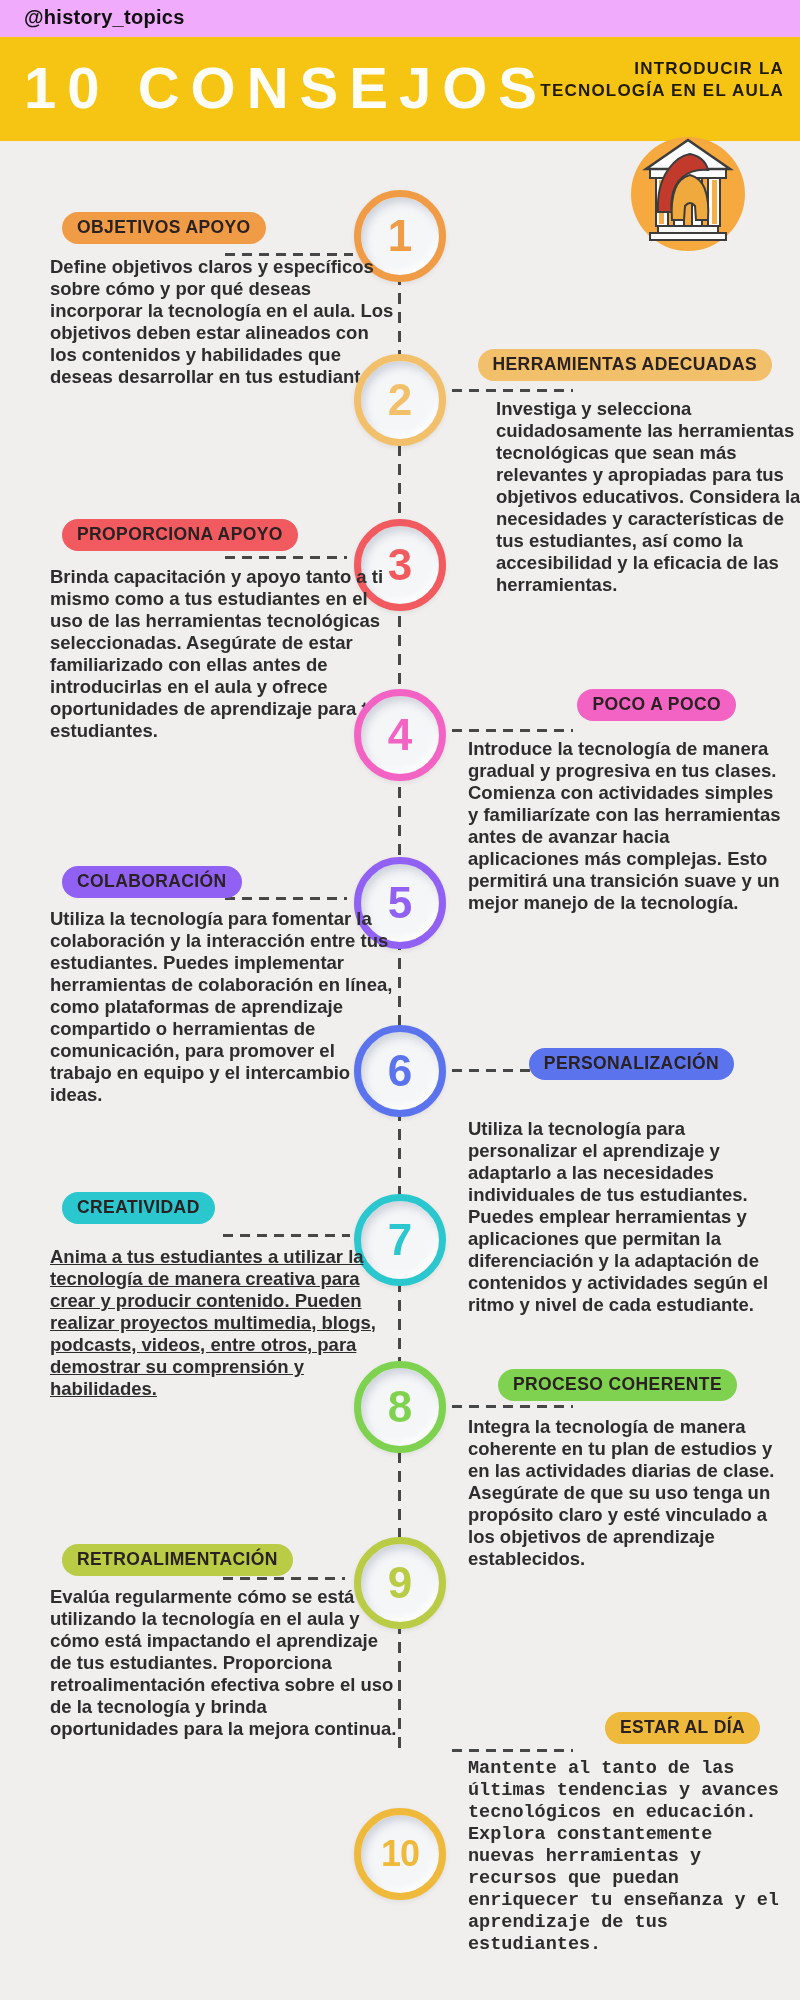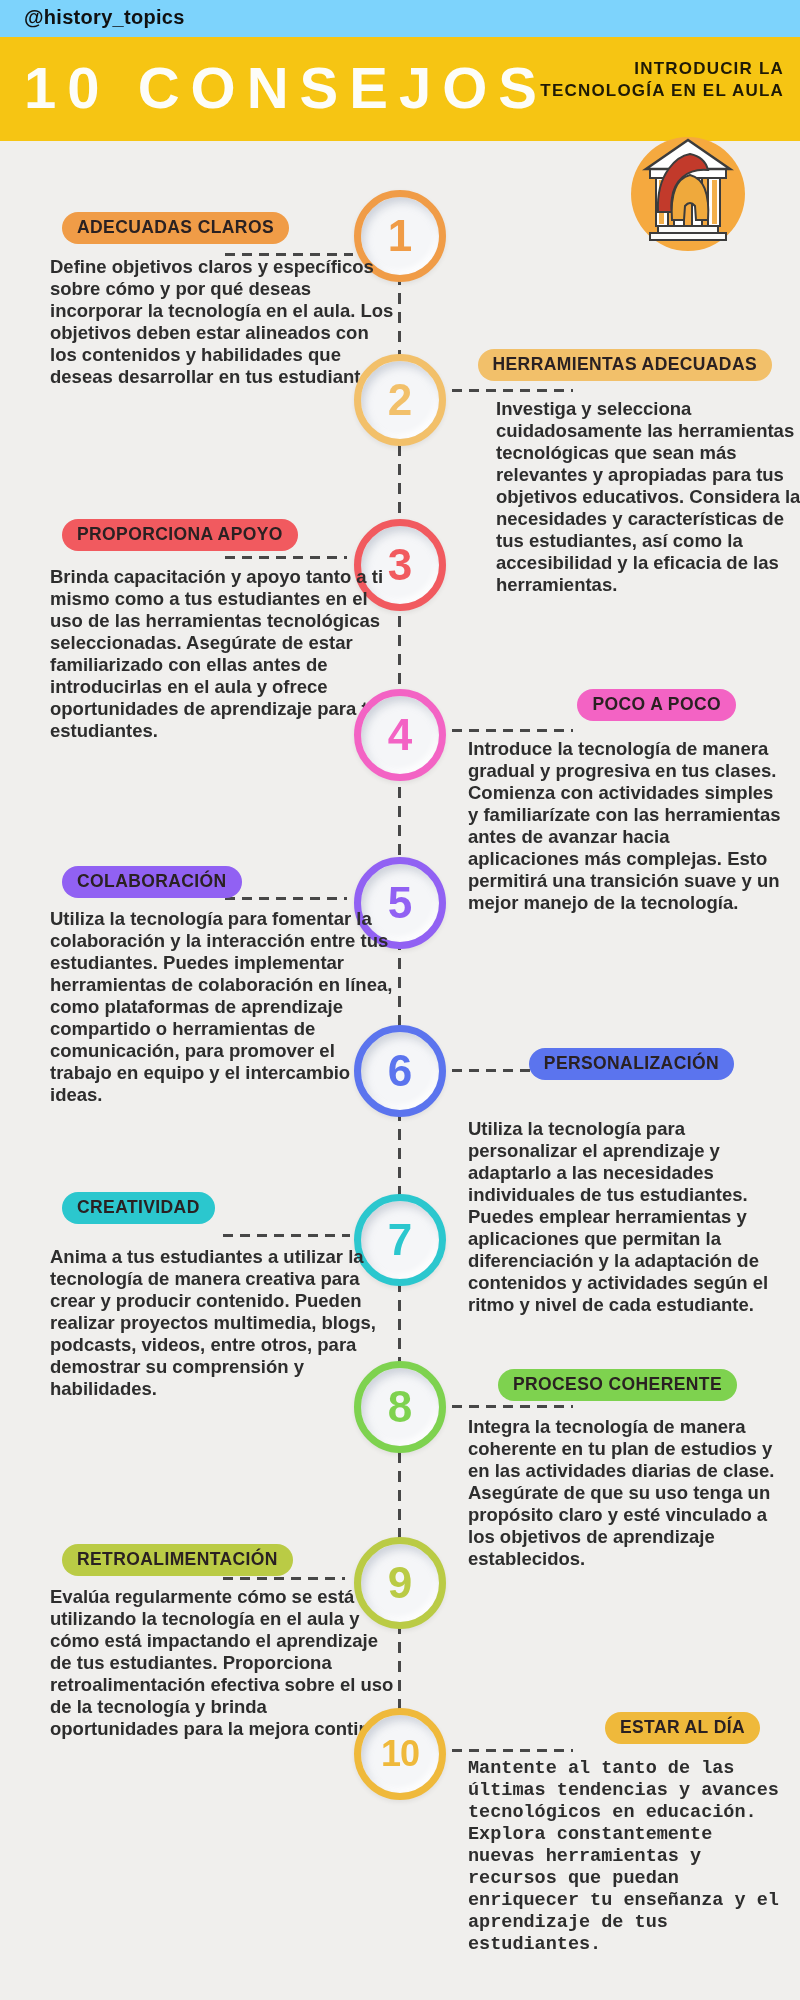--- a/index.html
+++ b/index.html
@@ -1,21 +1,21 @@
 <!DOCTYPE html>
 <html style="--background: #F0EFED; --band: #F6C513; --dash: #474747;"><head>
 <meta charset="utf-8">
 <style>
   html,body{margin:0;padding:0;}
   body{font-family:"Liberation Sans", sans-serif; background:#d8d8d8;}
   .canvas{position:relative; width:800px; height:2000px; margin:0 auto;
           background:var(--background,#F0EFED); overflow:hidden;}
 
   
-  .handle-bar{position:absolute; left:0; top:0; width:800px; height:37px; background:#7dd3fc;}
+  .handle-bar{position:absolute; left:0; top:0; width:800px; height:37px; background:#f0abfc;}
   .handle{position:absolute; left:24px; top:6px; font-size:20px; font-weight:bold; color:#101010; letter-spacing:.3px;}
   .band{position:absolute; left:0; top:37px; width:800px; height:104px; background:var(--band,#F6C513);}
   .title{position:absolute; left:24px; top:54px; font-size:58px; font-weight:bold;
          letter-spacing:11px; color:#FDFDF8; white-space:nowrap;}
   .subtitle{position:absolute; right:16px; top:58px; text-align:right; font-size:17px;
             font-weight:bold; color:#1F1A06; letter-spacing:1.2px; line-height:22px;}
   .logo{position:absolute; left:622px; top:120px; width:132px; height:132px;}
 
   
   .vline{position:absolute; left:398px; top:236px; width:3px; height:1518px;
@@ -33,24 +33,24 @@
         color:#2A2122; font-weight:bold; font-size:17.5px; letter-spacing:.4px; white-space:nowrap;}
   .para{position:absolute; font-size:18.5px; line-height:22px; font-weight:600; color:#2D2D2D;}
 
   
   .it0 .pill{left:62px;  top:212px;}  .it0 .conn{left:225px; top:253px; width:128px;} .it0 .circle{left:354px; top:190px;}  .it0 .para{left:50px;  top:256px; width:348px;}
   .it1 .pill{right:28px; top:349px;}  .it1 .conn{left:452px; top:389px; width:121px;} .it1 .circle{left:354px; top:354px;}  .it1 .para{left:496px; top:398px; width:315px;}
   .it2 .pill{left:62px;  top:519px;}  .it2 .conn{left:225px; top:556px; width:122px;} .it2 .circle{left:354px; top:519px;}  .it2 .para{left:50px;  top:566px; width:348px;}
   .it3 .pill{right:64px; top:689px;text-align:center;}  .it3 .conn{left:452px; top:729px; width:121px;} .it3 .circle{left:354px; top:689px;}  .it3 .para{left:468px; top:738px; width:315px;}
   .it4 .pill{left:62px;  top:866px;text-align:right;}  .it4 .conn{left:225px; top:897px; width:122px;} .it4 .circle{left:354px; top:857px;}  .it4 .para{left:50px;  top:908px; width:348px;}
   .it5 .pill{right:66px; top:1031px;margin-top:17px;} .it5 .conn{left:452px; top:1069px; width:121px;}.it5 .circle{left:354px; top:1025px;} .it5 .para{left:468px; top:1078px; width:315px;margin-top:40px;}
-  .it6 .pill{left:62px;  top:1192px;} .it6 .conn{left:223px; top:1234px; width:127px;}.it6 .circle{left:354px; top:1194px;} .it6 .para{left:50px;  top:1246px; width:348px;}
+  .it6 .pill{left:62px;  top:1192px;} .it6 .conn{left:223px; top:1234px; width:127px;}.it6 .circle{left:354px; top:1194px;} .it6 .para{left:50px;  top:1246px; width:348px;text-decoration:underline;}
   .it7 .pill{right:63px; top:1369px;} .it7 .conn{left:452px; top:1405px; width:121px;}.it7 .circle{left:354px; top:1361px;} .it7 .para{left:468px; top:1416px; width:315px;}
   .it8 .pill{left:62px;  top:1544px;} .it8 .conn{left:223px; top:1577px; width:122px;}.it8 .circle{left:354px; top:1537px;} .it8 .para{left:50px;  top:1586px; width:348px;}
-  .it9 .pill{right:40px; top:1712px;} .it9 .conn{left:452px; top:1749px; width:121px;}.it9 .circle{left:354px; top:1708px;justify-content:center;} .it9 .para{left:468px; top:1758px; width:315px;font-family:Liberation Mono, monospace;}
+  .it9 .pill{right:40px; top:1712px;} .it9 .conn{left:452px; top:1749px; width:121px;}.it9 .circle{left:354px; top:1808px;justify-content:center;} .it9 .para{left:468px; top:1758px; width:315px;font-family:Liberation Mono, monospace;}
 </style>
 </head>
 <body>
 
 <div class="canvas">
 
   <div class="handle-bar">
     <div class="handle">@history_topics</div>
   </div>
 
@@ -76,21 +76,21 @@
     <rect x="28" y="49" width="76" height="9" fill="#FFFFFF" stroke="#3C3C3C" stroke-width="2"></rect>
     <polygon points="24,49 66,20 108,49" fill="#FFFFFF" stroke="#3C3C3C" stroke-width="2.5"></polygon>
     <path d="M36,92 C34,52 56,36 68,34 C78,36 84,42 86,50 C64,48 52,62 50,78 C49,84 49,88 50,92 Z" fill="#C23A2B" stroke="#3C3C3C" stroke-width="2"></path>
     <path d="M50,100 C48,70 56,58 68,55 C80,58 88,70 86,100 L74,100 L73,86 Q68,80 63,86 L62,100 Z" fill="#EFA93C" stroke="#3C3C3C" stroke-width="2"></path>
   </svg>
 
   <div class="vline"></div>
 
   <div class="item it0" style="--accent: #F09C47;">
     <div class="conn"></div>
-    <div class="pill">ADECUADAS CLAROS</div>
+    <div class="pill">OBJETIVOS APOYO</div>
     <div class="circle">
         <span class="num">1</span>
       </div>
     <div class="para">Define objetivos claros y específicos sobre cómo y por qué deseas incorporar la tecnología en el aula. Los objetivos deben estar alineados con los contenidos y habilidades que deseas desarrollar en tus estudiantes.</div>
   </div>
 
   <div class="item it1" style="--accent: #F2C06A;">
     <div class="conn"></div>
     <div class="pill">HERRAMIENTAS ADECUADAS</div>
     <div class="circle">

